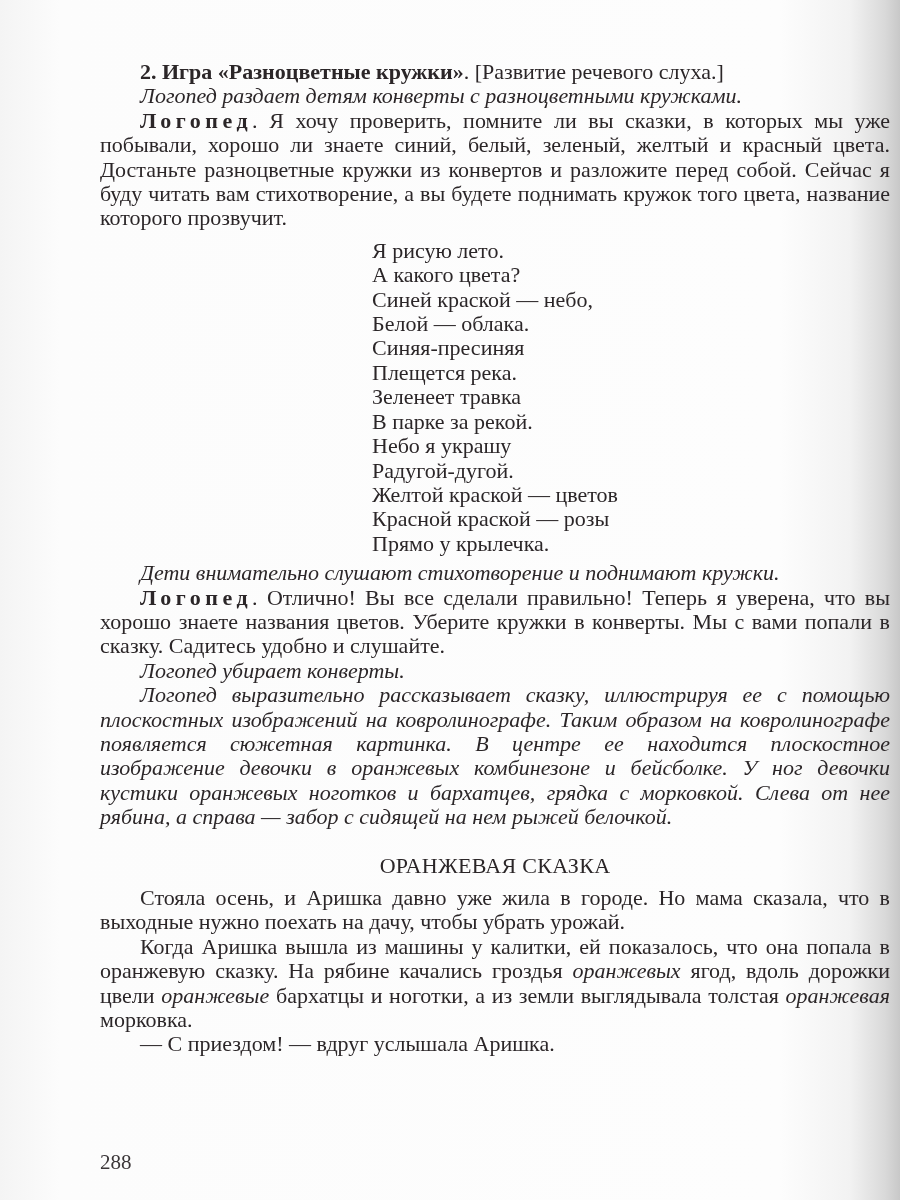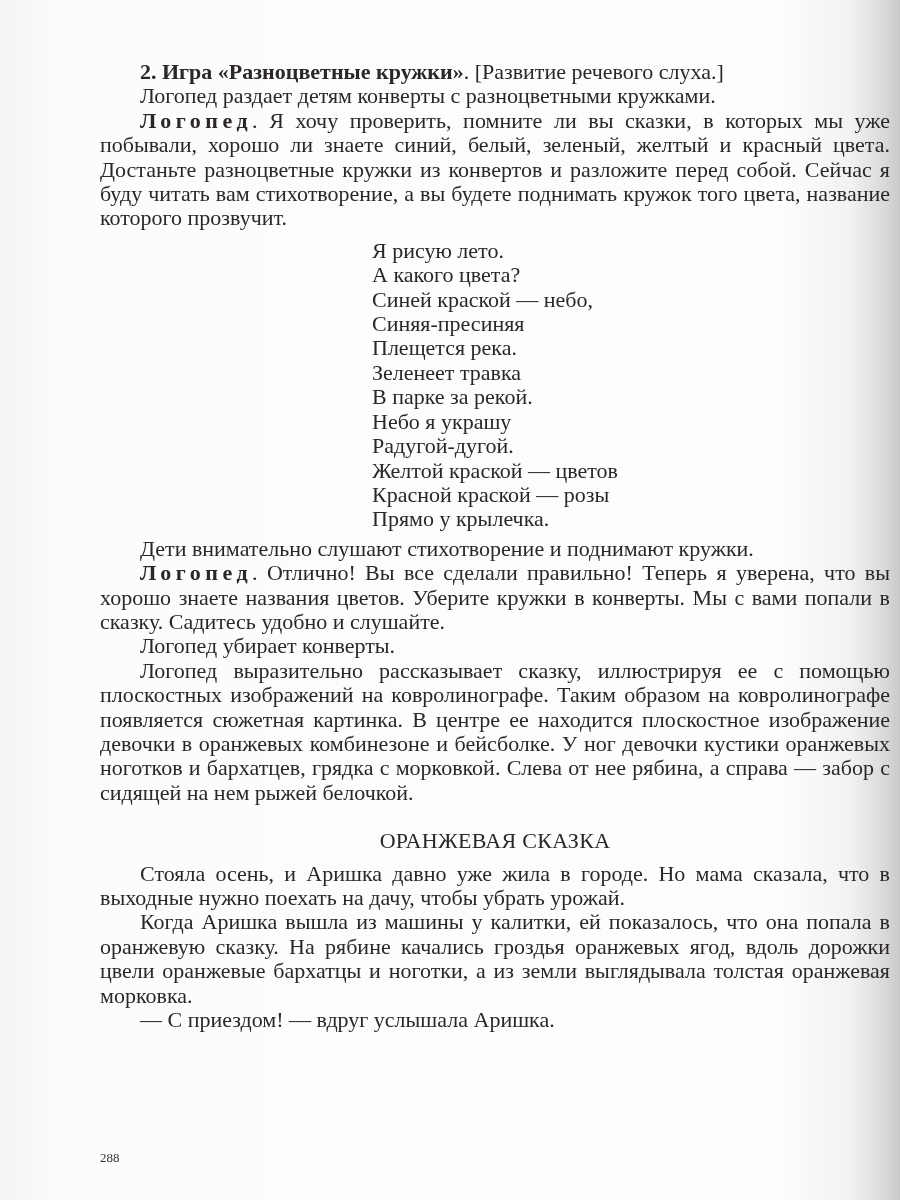--- a/index.html
+++ b/index.html
@@ -14,47 +14,48 @@
       position: absolute; left: 0; top: 0; width: 900px; height: 1200px;
       background: linear-gradient(to right, #f4f4f4 0px, #fcfcfc 60px, #fdfdfd 780px, #f2f2f2 850px, #d9d9d9 885px, #c8c8c8 900px);
     }
     .text-block {
       position: absolute; left: 100px; top: 60px; width: 790px;
       font-size: 22px; line-height: 24.4px;
     }
     .text-block p { margin: 0; text-align: justify; text-align-last: left; }
     .ind { text-indent: 40px; }
     .spaced { letter-spacing: 4.5px; font-weight: bold; }
-    .it { }
+    .it { font-style: italic; }
     b, .b { font-weight: bold; }
     .poem { margin: 0; padding-left: 272px; font-size: 22px; line-height: 24.4px; }
     .poem div { white-space: nowrap; }
     .center { text-align: left; text-align-last: center !important; }
     .heading-story { margin-top: 24px !important; margin-bottom: 8px !important; letter-spacing: 0.3px; }
     .page-num {
-      position: absolute; left: 100px; top: 1150px; font-size: 13px; color: #3b3638;
+      position: absolute; left: 100px; top: 1150px; font-size: 21px; color: #3b3638;
     }
   </style>
 </head>
 <body>
 
 <div class="page">
 
   <div class="text-block">
 
     <p class="ind"><b>2. Игра «Разноцветные кружки»</b><span>. [Развитие речевого слуха.]</span></p>
 
     <p class="ind it">Логопед раздает детям конверты с разноцветными кружками.</p>
 
     <p class="ind"><span class="spaced">Логопед</span><span>. Я хочу проверить, помните ли вы сказки, в которых мы уже побывали, хорошо ли знаете синий, белый, зеленый, желтый и красный цвета. Достаньте разноцветные кружки из конвертов и разложите перед собой. Сейчас я буду читать вам стихотворение, а вы будете поднимать кружок того цвета, название которого прозвучит.</span></p>
 
     <div class="poem" style="margin-top:8px; margin-bottom:5px;">
       <div>Я рисую лето.</div>
       <div>А какого цвета?</div>
       <div>Синей краской — небо,</div>
+      <div>Белой — облака.</div>
       <div>Синяя-пресиняя</div>
       <div>Плещется река.</div>
       <div>Зеленеет травка</div>
       <div>В парке за рекой.</div>
       <div>Небо я украшу</div>
       <div>Радугой-дугой.</div>
       <div>Желтой краской — цветов</div>
       <div>Красной краской — розы</div>
       <div>Прямо у крылечка.</div>
     </div>

